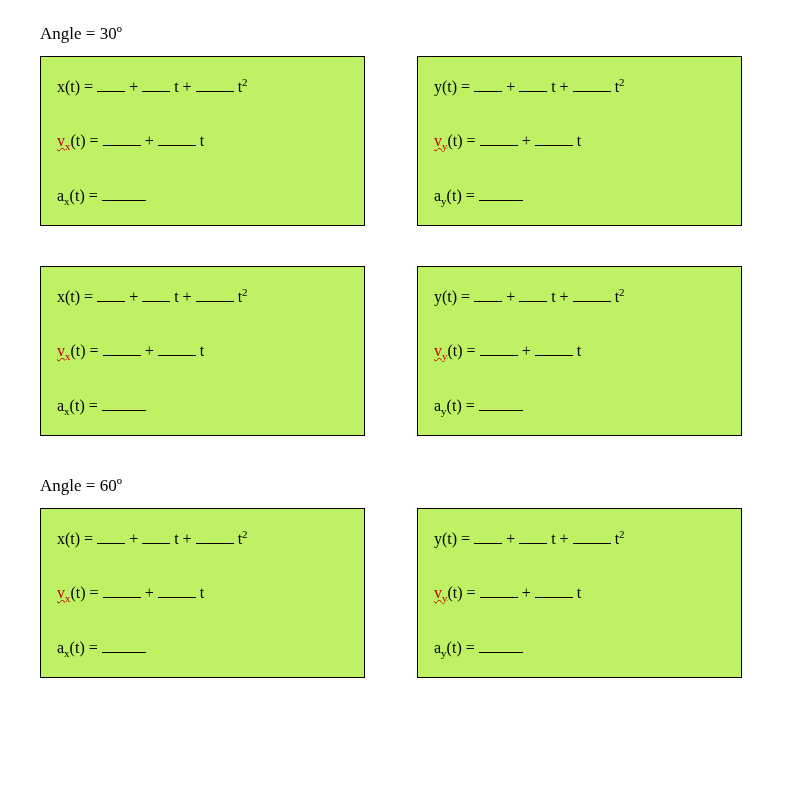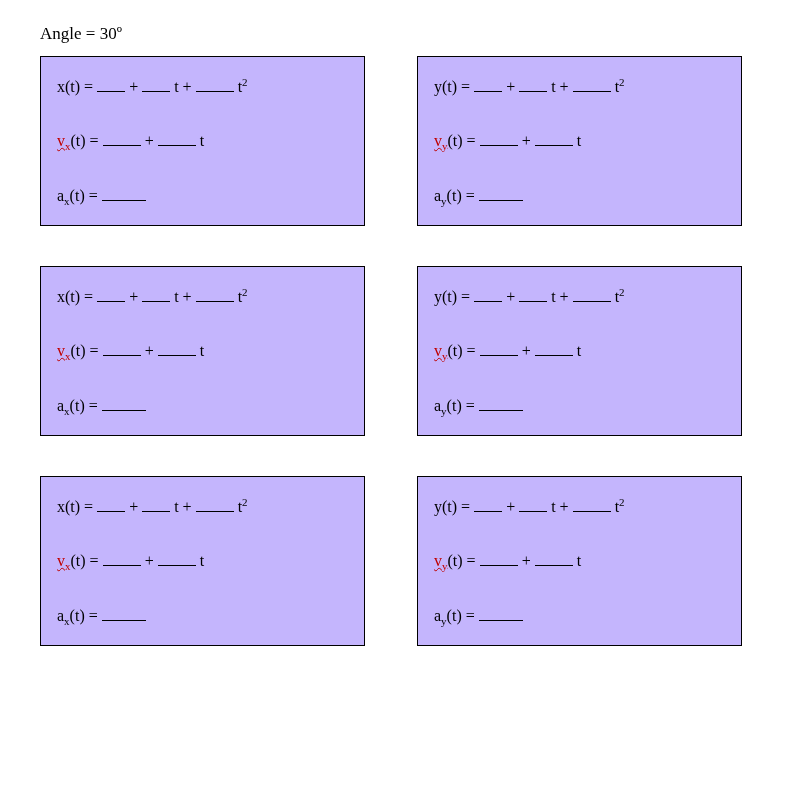--- a/index.html
+++ b/index.html
@@ -18,21 +18,21 @@
       font-size: 17px;
       margin-bottom: 12px;
       margin-top: 4px;
     }
     .row {
       display: flex;
       gap: 52px;
       margin-bottom: 40px;
     }
     .box {
-      background: #c4b5fd;
+      background: #bef264;
       border: 1px solid #000;
       width: 325px;
       height: 170px;
       padding: 20px 16px;
       display: flex;
       flex-direction: column;
       justify-content: space-between;
     }
     .eq-line {
       font-size: 16px;
@@ -99,20 +99,21 @@
         <div class="eq-line"><span>x</span>(<span>t</span>) = <span class="blank-short"></span> + <span class="blank-short"></span> t + <span class="blank-med"></span> t<span class="sup">2</span></div>
         <div class="eq-line"><span class="v">v<span class="sub">x</span></span>(t) = <span class="blank-med"></span> + <span class="blank-med"></span> t</div>
         <div class="eq-line"><span>a<span class="sub">x</span></span>(t) = <span class="blank-long"></span></div>
       </div>
       <div class="box">
         <div class="eq-line"><span>y</span>(<span>t</span>) = <span class="blank-short"></span> + <span class="blank-short"></span> t + <span class="blank-med"></span> t<span class="sup">2</span></div>
         <div class="eq-line"><span class="v">v<span class="sub">y</span></span>(t) = <span class="blank-med"></span> + <span class="blank-med"></span> t</div>
         <div class="eq-line"><span>a<span class="sub">y</span></span>(t) = <span class="blank-long"></span></div>
       </div>
     </div>
+    <div class="section-title">Angle = 60º</div>
     <div class="row">
       <div class="box">
         <div class="eq-line"><span>x</span>(<span>t</span>) = <span class="blank-short"></span> + <span class="blank-short"></span> t + <span class="blank-med"></span> t<span class="sup">2</span></div>
         <div class="eq-line"><span class="v">v<span class="sub">x</span></span>(t) = <span class="blank-med"></span> + <span class="blank-med"></span> t</div>
         <div class="eq-line"><span>a<span class="sub">x</span></span>(t) = <span class="blank-long"></span></div>
       </div>
       <div class="box">
         <div class="eq-line"><span>y</span>(<span>t</span>) = <span class="blank-short"></span> + <span class="blank-short"></span> t + <span class="blank-med"></span> t<span class="sup">2</span></div>
         <div class="eq-line"><span class="v">v<span class="sub">y</span></span>(t) = <span class="blank-med"></span> + <span class="blank-med"></span> t</div>
         <div class="eq-line"><span>a<span class="sub">y</span></span>(t) = <span class="blank-long"></span></div>

